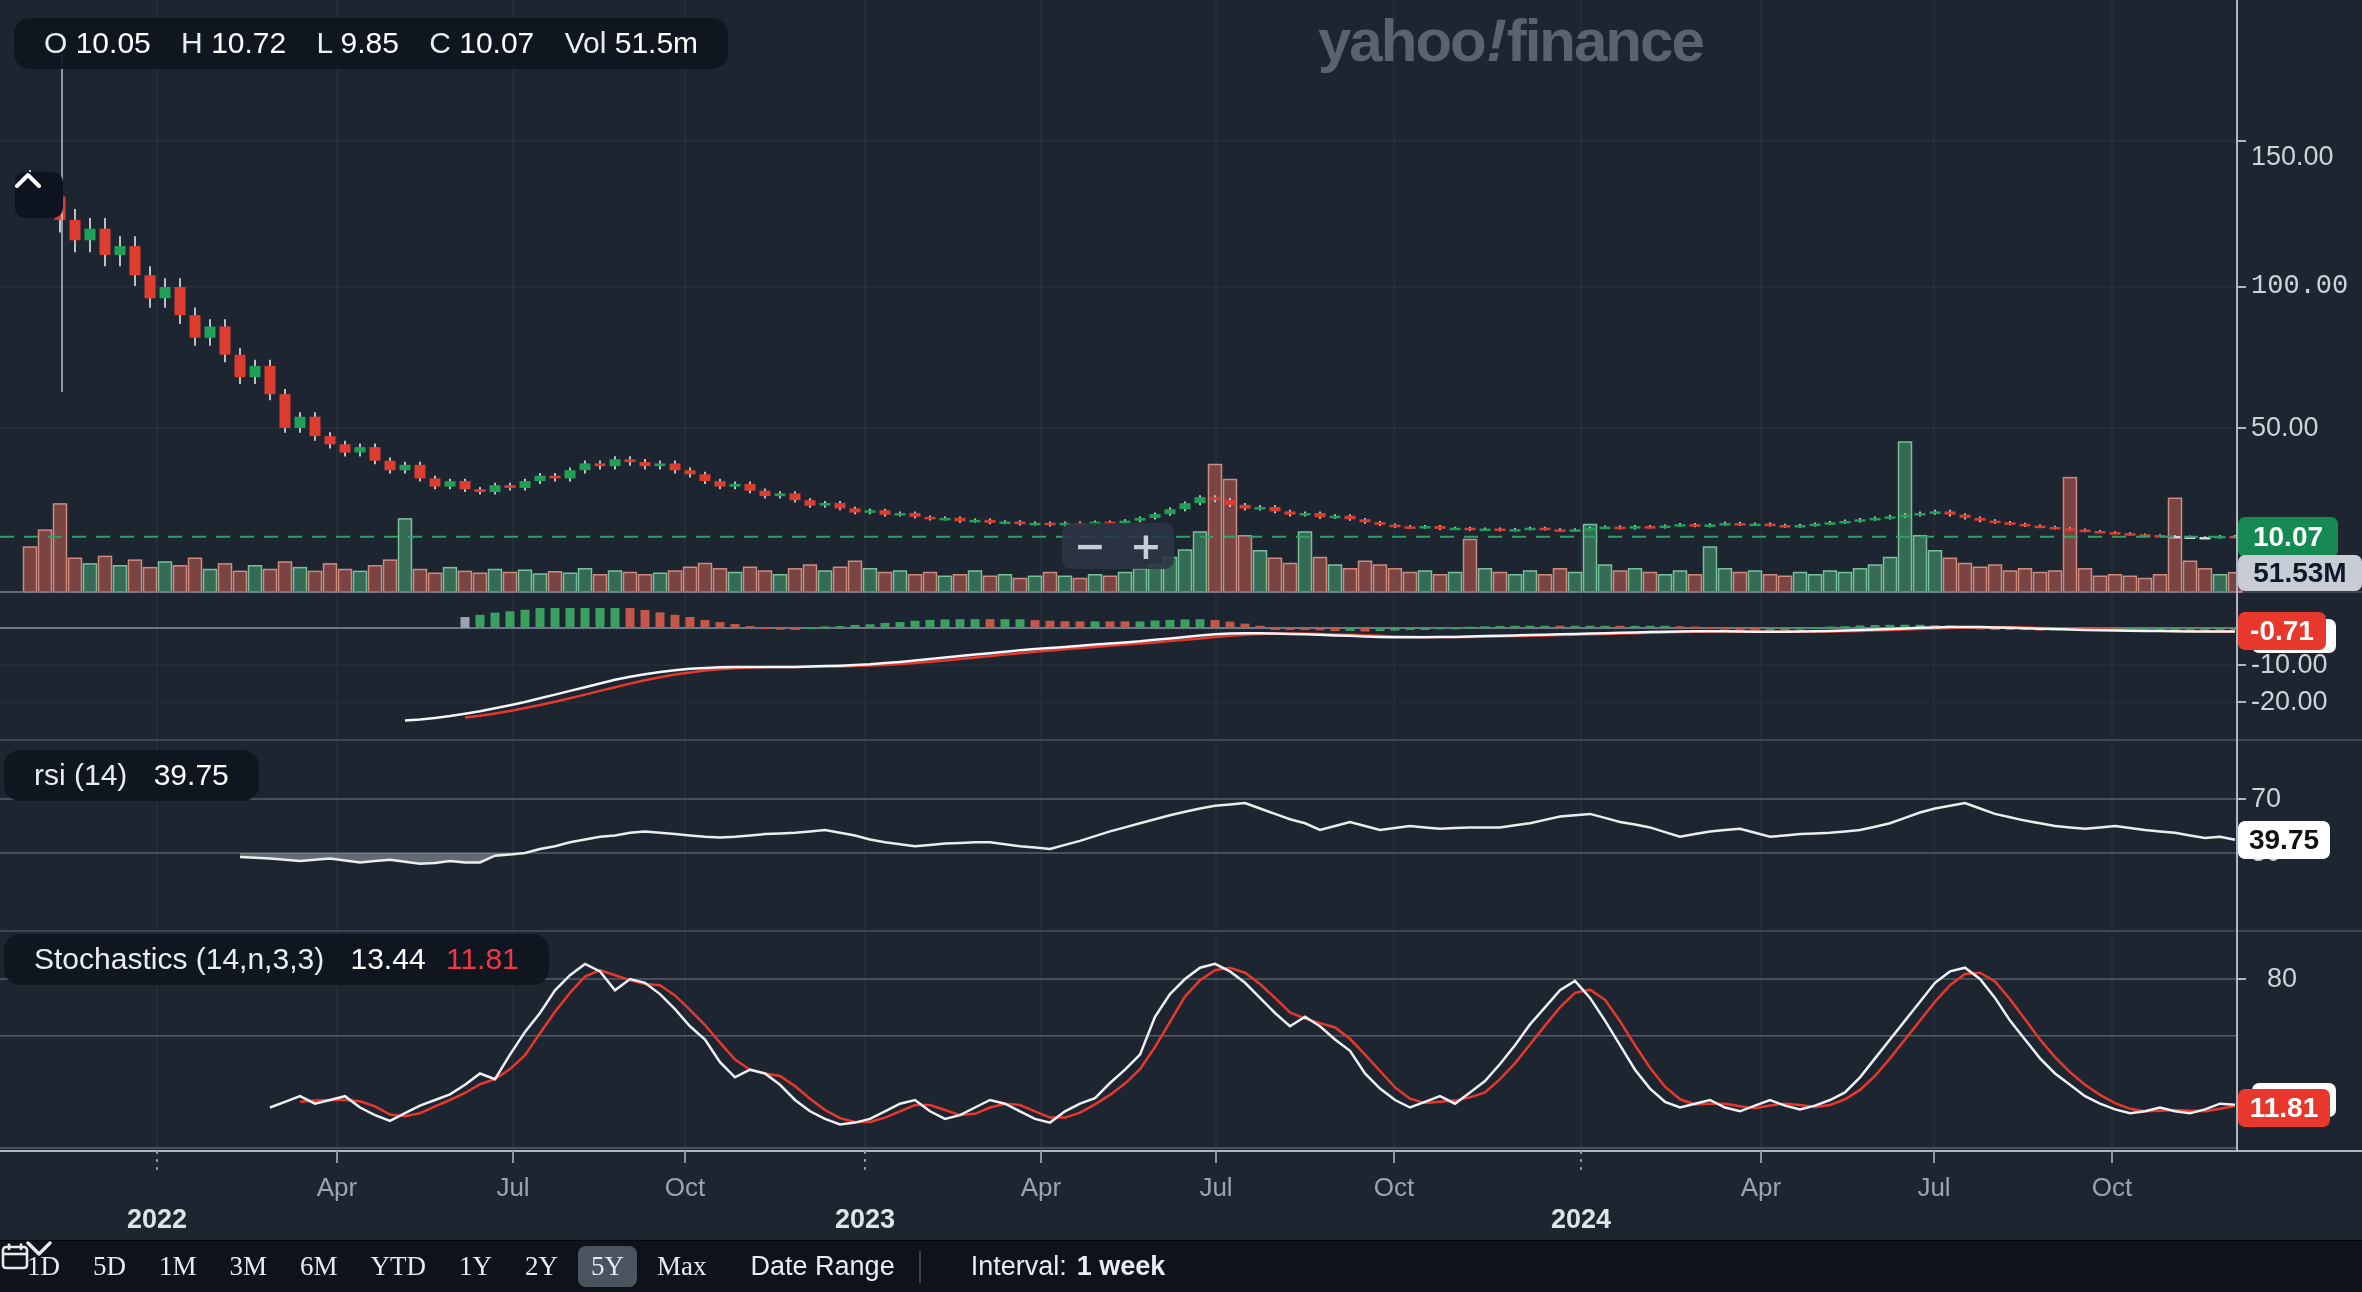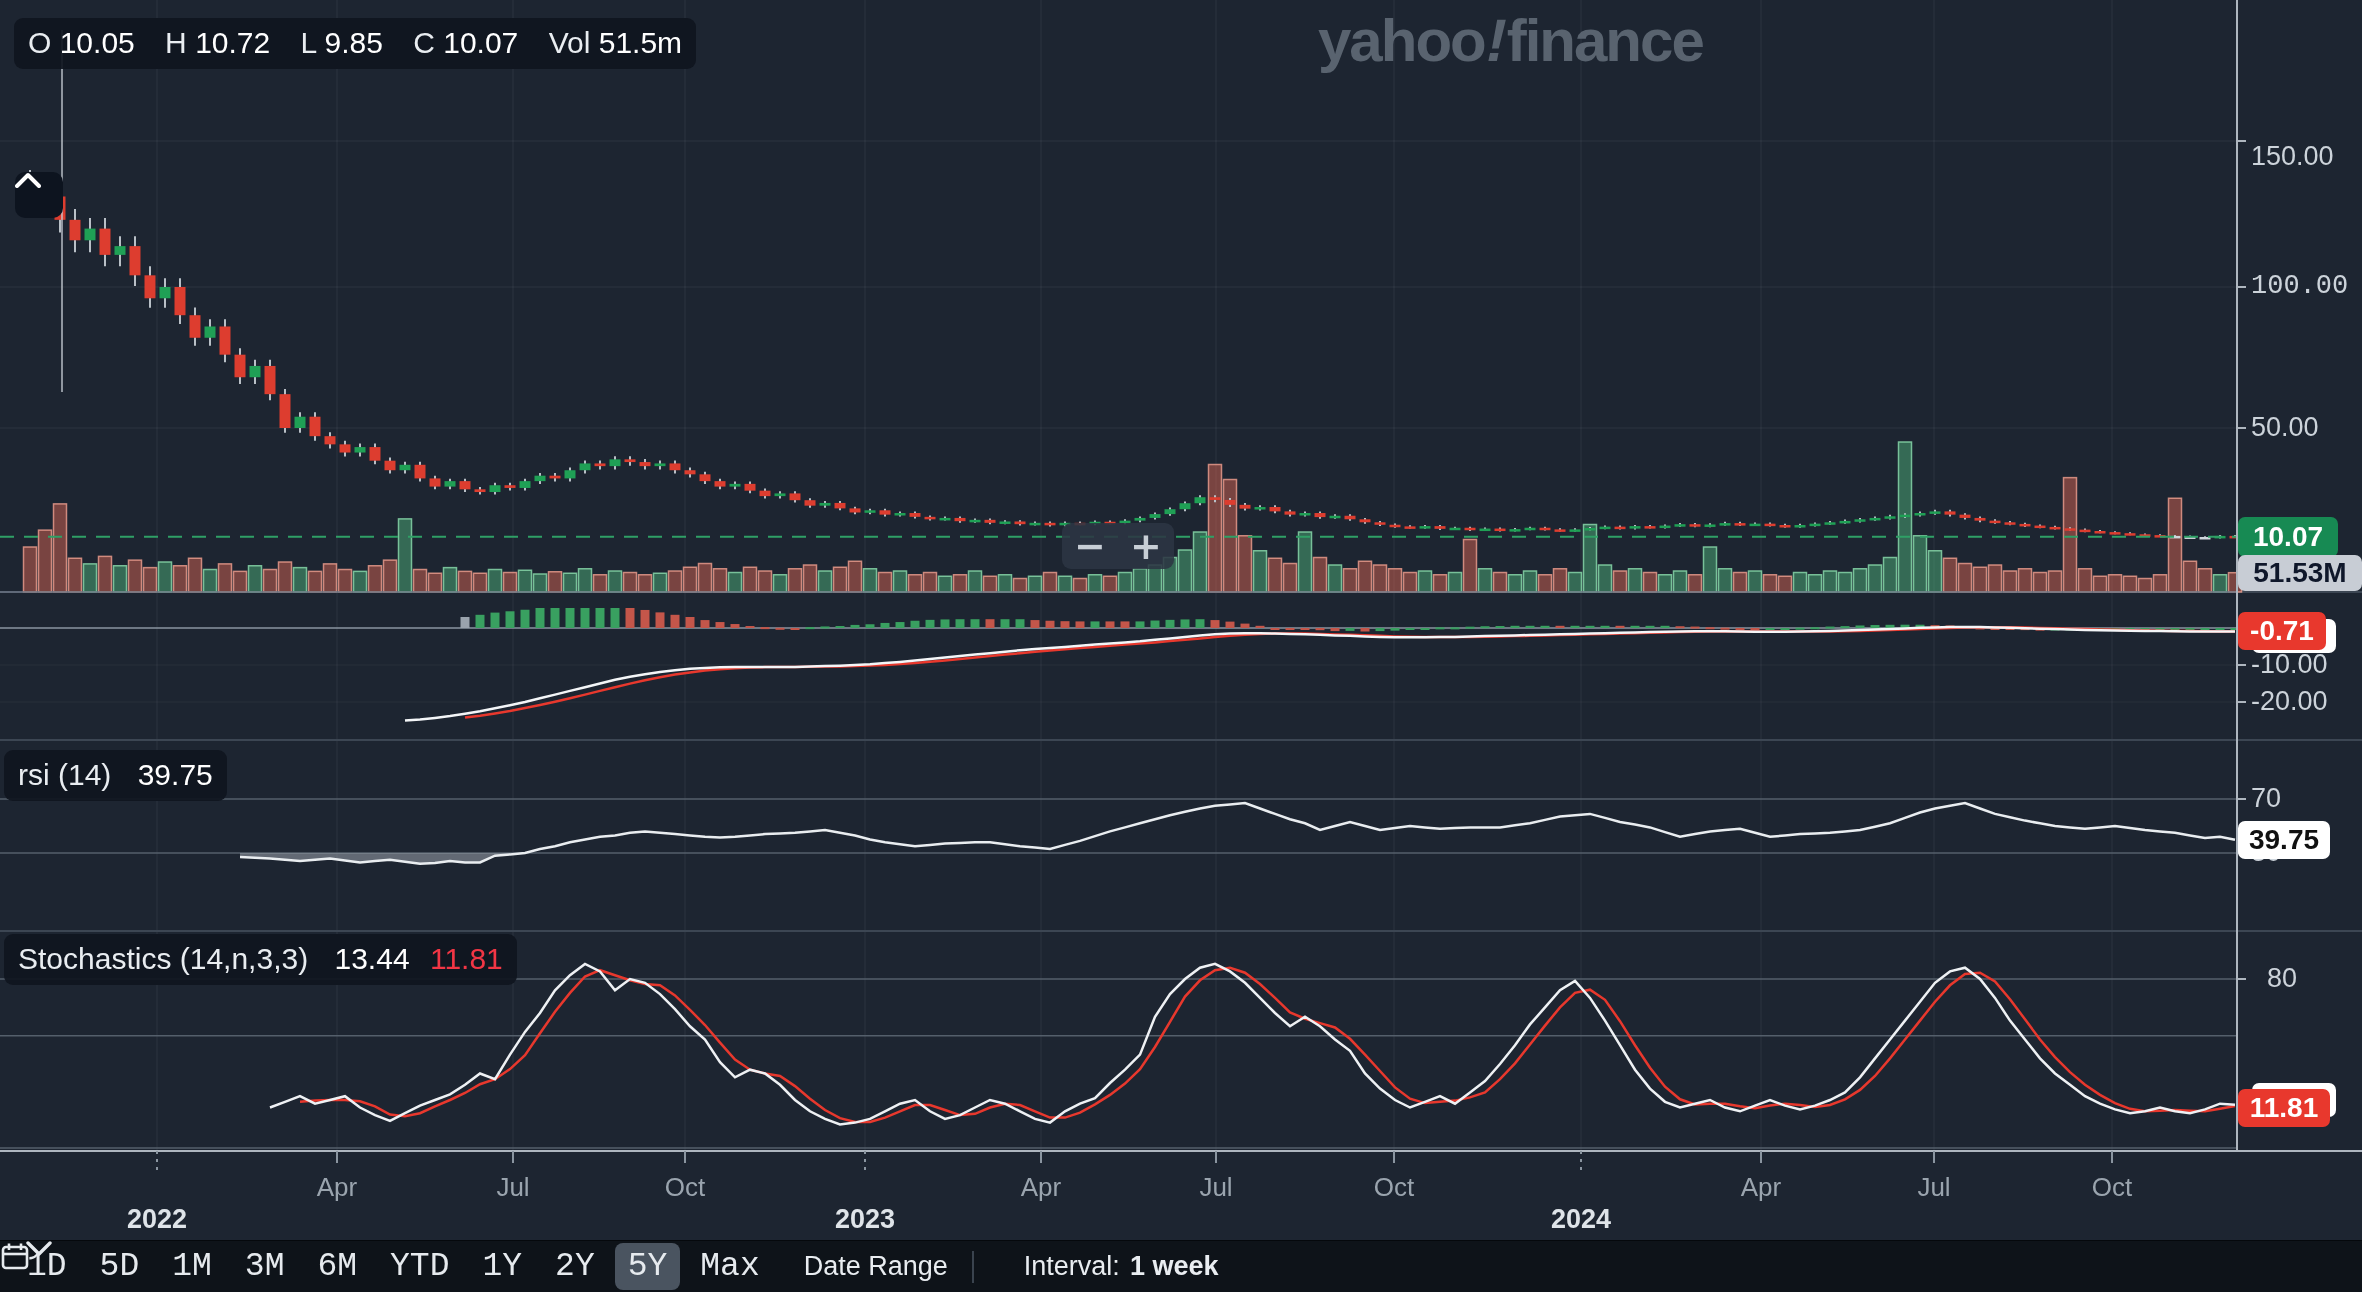--- a/index.html
+++ b/index.html
@@ -2,22 +2,22 @@
 <html><head>
 <meta charset="utf-8">
 <style>
   html,body{margin:0;padding:0;background:#10161f;}
   #app{position:relative;width:2362px;height:1292px;background:#1d2531;overflow:hidden;
        font-family:"Liberation Sans", sans-serif;color:#e9edf1;}
   svg{position:absolute;left:0;top:0;}
   .watermark{position:absolute;left:1318px;top:6px;font-size:60px;font-weight:bold;
              color:#59636f;letter-spacing:-2px;user-select:none;}
   .watermark .bang{display:inline-block;transform:skewX(-12deg);padding:0 2px;}
-  .info-box{position:absolute;background:rgba(15,21,30,0.92);border-radius:9px;
-            padding:8px 14px;font-size:30px;white-space:nowrap;line-height:1.15;}
+  .info-box{position:absolute;background:rgba(15,21,30,0.92);border-radius:16px;
+            padding:8px 30px;font-size:30px;white-space:nowrap;line-height:1.15;}
   .info-box .lbl{color:#e9edf1;}
   .info-box .val{color:#ffffff;margin-right:22px;}
   .info-box .val:last-child{margin-right:0;}
   .red-val{color:#f23645 !important;}
   .dim-val{color:#c6cdd4 !important;}
   #ohlc-box{left:14px;top:18px;}
   #volundr-box{left:14px;top:102px;}
   #macd-box{left:4px;top:592px;}
   #rsi-box{left:4px;top:750px;}
   #stoch-box{left:4px;top:934px;}
@@ -31,22 +31,22 @@
        line-height:1;cursor:pointer;padding:0 10px;font-family:"DejaVu Sans",sans-serif;}
   .axis-label{position:absolute;font-size:27px;color:#ccd3da;}
   .axis-tick{position:absolute;width:9px;height:2px;background:#aeb6bf;}
   .badge{position:absolute;border-radius:7px;font-size:28px;font-weight:bold;
          text-align:center;padding:4px 0;}
   .xlabel{position:absolute;font-size:26px;color:#9aa4ae;transform:translateX(-50%);}
   .xlabel.year{font-size:27px;font-weight:bold;color:#dfe4e9;}
   #toolbar{position:absolute;left:0;top:1240px;width:2362px;height:52px;background:#0e1319;
       display:flex;align-items:center;padding-left:14px;box-sizing:border-box;
       border-top:1px solid #05080c;font-size:27px;}
-  .rng{color:#e6eaee;background:none;border:none;font-size:33px;padding:5px 13px;
-      margin-right:7px;border-radius:8px;cursor:pointer;font-family:Liberation Mono, monospace;}
+  .rng{color:#e6eaee;background:none;border:none;font-size:27px;padding:5px 13px;
+      margin-right:7px;border-radius:8px;cursor:pointer;font-family:Liberation Serif, serif;}
   .rng.active{background:#4a5460;}
   .tool-group{display:flex;align-items:center;margin-left:14px;cursor:pointer;}
   .tool-group span{margin-left:10px;}
   .tb-divider{width:2px;height:32px;background:#3a434e;margin:0 24px;}
   .bold{font-weight:bold;}
 </style>
 </head>
 <body>
 
 <div id="app">

